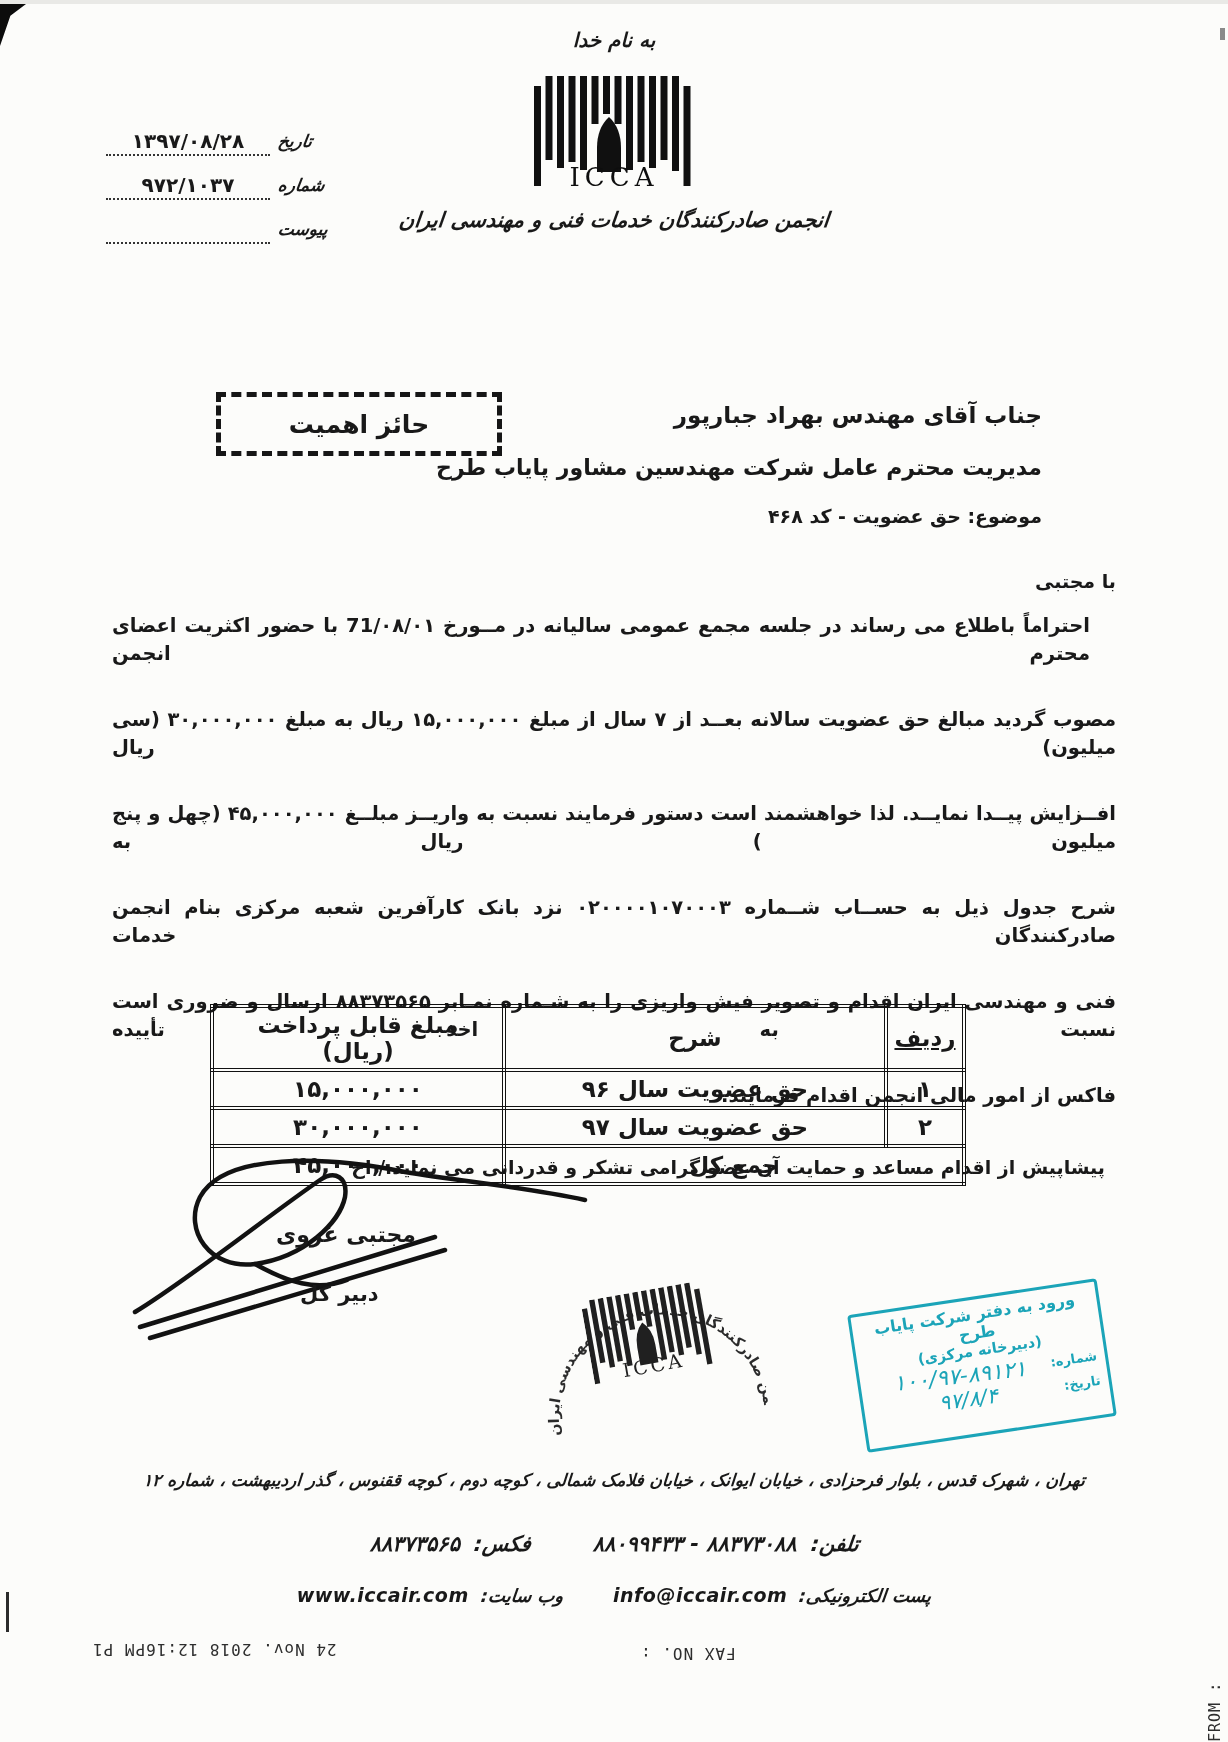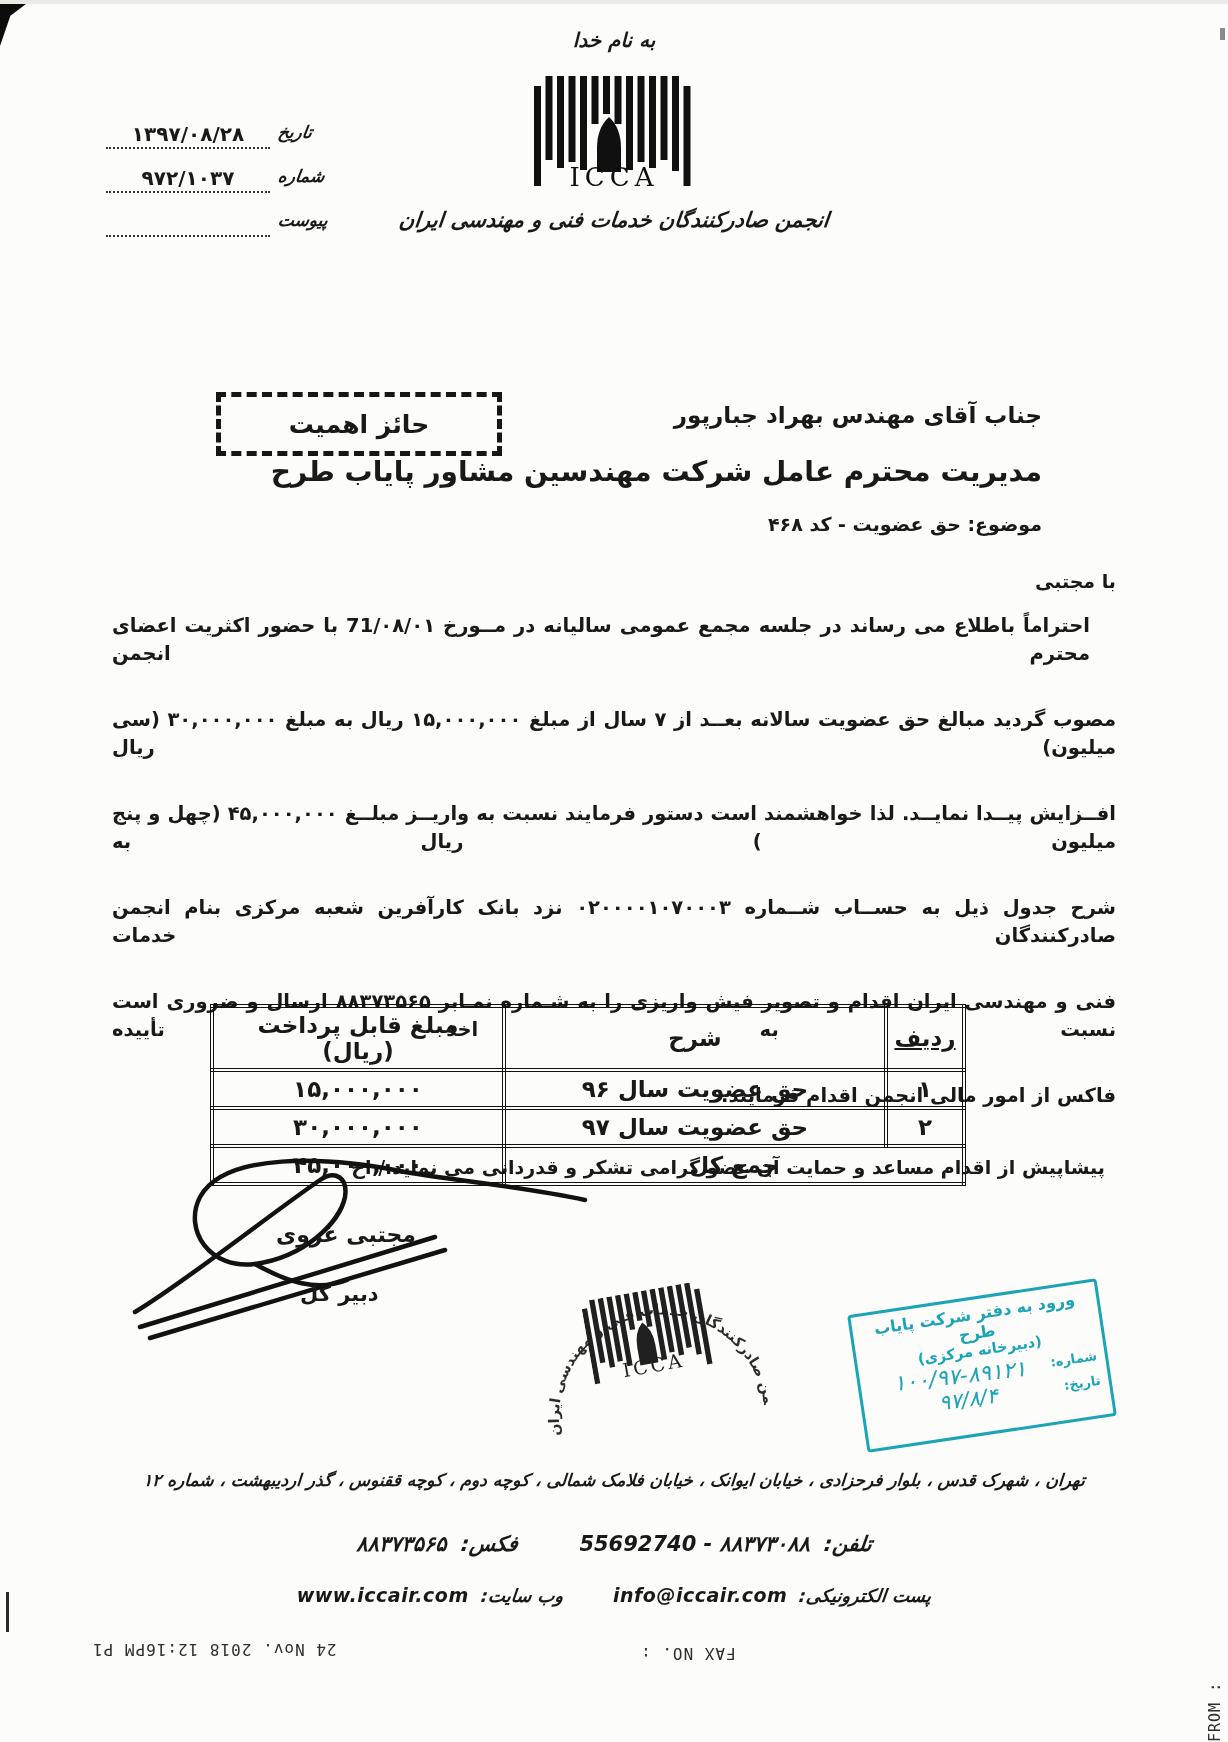--- a/index.html
+++ b/index.html
@@ -21,35 +21,35 @@
     font-weight:bold;font-style:italic;}
   .logo-block{top:72px;left:524px;width:180px;height:130px;}
   .logo-block svg{display:block;margin:0 auto;}
   .icca-label{position:absolute;top:86px;left:0;width:100%;text-align:center;
     font-family:"DejaVu Serif",serif;font-size:26px;letter-spacing:5px;color:#0e0e0e;}
   .org-name{top:204px;left:0;right:0;text-align:center;font-size:21px;
     font-weight:bold;font-style:italic;transform:skewX(-6deg);}
 
   
   .ref-block{top:118px;left:106px;width:228px;direction:ltr;}
-  .ref-row{display:flex;align-items:flex-start;height:40px;margin-bottom:4px;}
+  .ref-row{display:flex;align-items:center;height:40px;margin-bottom:4px;}
   .ref-line{flex:1;border-bottom:2px dotted #333;text-align:center;
     font-weight:bold;font-size:20px;padding-bottom:1px;min-height:24px;}
   .ref-label{width:56px;padding-left:8px;font-size:17px;font-weight:bold;
     font-style:italic;transform:skewX(-8deg);text-align:left;padding-bottom:2px;}
 
   
   .importance-box{top:388px;left:216px;width:276px;height:54px;
     border:5px dashed #161616;display:flex;align-items:center;justify-content:center;
     font-size:25px;font-weight:bold;}
 
   
   .recipient{top:398px;right:186px;direction:rtl;text-align:right;}
   .recipient .r1{font-size:23px;font-weight:bold;margin-bottom:27px;}
-  .recipient .r2{font-size:28px;font-weight:bold;margin-bottom:25px;}
+  .recipient .r2{font-size:22px;font-weight:bold;margin-bottom:25px;}
   .recipient .subject{font-size:19px;font-weight:bold;}
 
   
   .salutation{top:566px;right:112px;font-size:19px;font-weight:bold;direction:rtl;}
   .body-text{top:608px;left:112px;right:112px;direction:rtl;}
   .body-line{font-size:19.5px;font-weight:bold;line-height:28px;margin-bottom:38px;
     text-align:justify;text-align-last:justify;}
   .body-line.first{padding-right:26px;}
   .body-line.last{text-align-last:right;}
 
@@ -262,21 +262,21 @@
     <div class="meta">
       <span class="meta-label">تاریخ:</span>
       <span class="meta-value dat">۹۷/۸/۴</span>
     </div>
   </div>
 
   <div class="abs footer-address">تهران ، شهرک قدس ، بلوار فرحزادی ، خیابان ایوانک ، خیابان فلامک شمالی ، کوچه دوم ، کوچه ققنوس ، گذر اردیبهشت ، شماره ۱۲</div>
 
   <div class="abs footer-contacts">
     <span class="lbl">تلفن:</span>
-    <span class="val">55692740 - ۸۸۳۷۳۰۸۸</span>
+    <span class="val">۸۸۰۹۹۴۳۳ - ۸۸۳۷۳۰۸۸</span>
     <span class="gap"></span>
     <span class="lbl">فکس:</span>
     <span class="val">۸۸۳۷۳۵۶۵</span>
   </div>
 
   <div class="abs footer-web">
     <span class="lbl">پست الکترونیکی:</span>
     <span class="val">info@iccair.com</span>
     <span class="gap"></span>
     <span class="lbl">وب سایت:</span>

